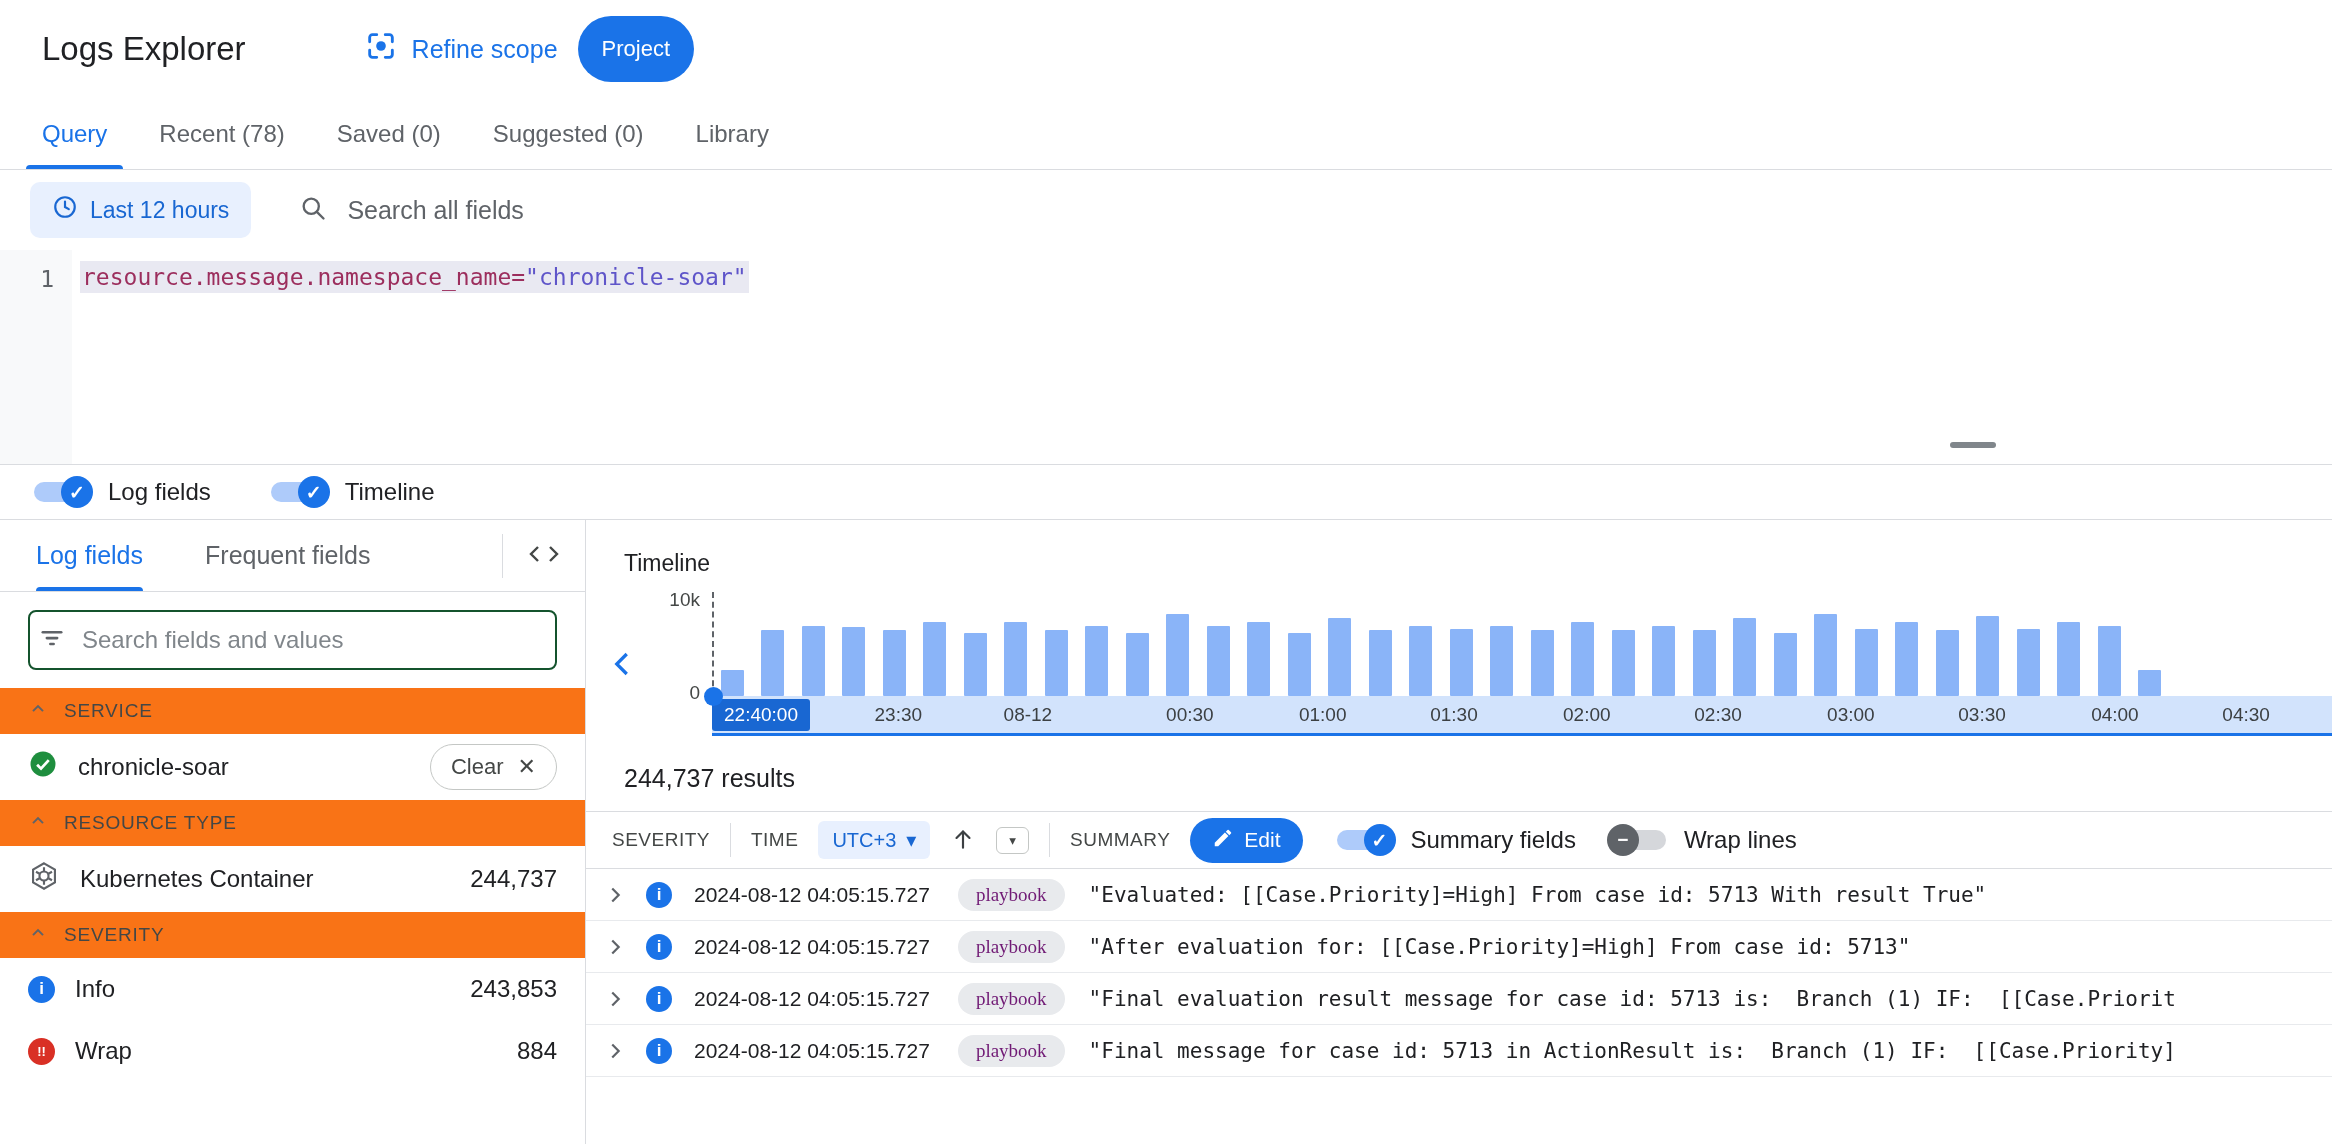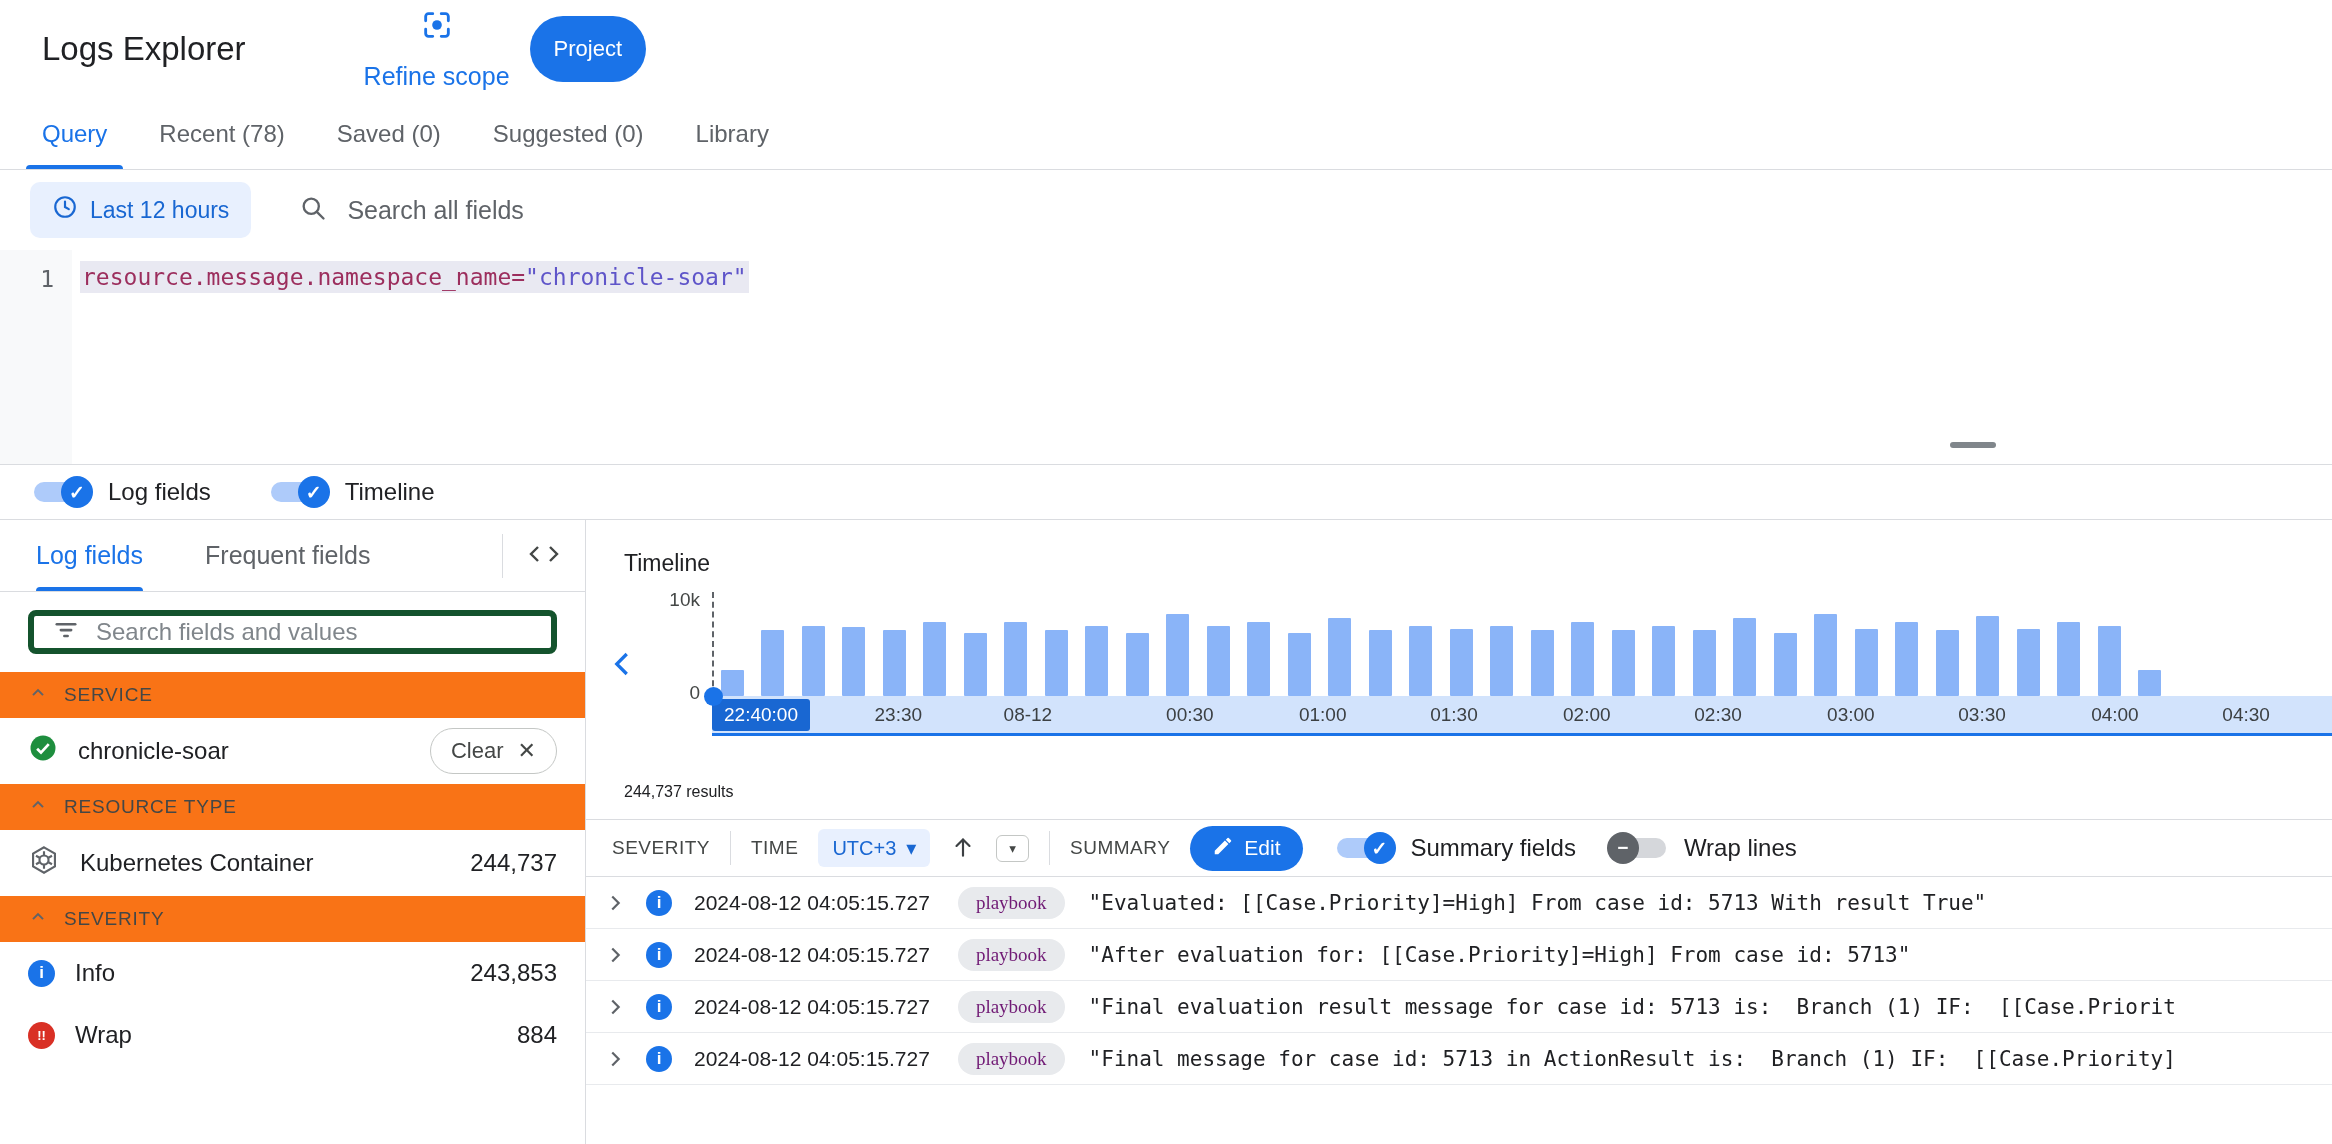--- a/index.html
+++ b/index.html
@@ -2,21 +2,21 @@
 <html><head>
 <meta charset="utf-8">
 <style>
   *{margin:0;padding:0;box-sizing:border-box;}
   html,body{width:2332px;height:1144px;overflow:hidden;background:#fff;color:#202124;
     font-family:"Liberation Sans",sans-serif;}
 
   
   .topbar{height:98px;display:flex;align-items:center;padding-left:42px;}
   .app-title{font-size:33px;color:#202124;}
-  .refine{display:flex;align-items:center;gap:14px;margin-left:118px;color:#1a73e8;font-size:25px;cursor:pointer;flex-direction:column;}
+  .refine{display:flex;align-items:center;gap:14px;margin-left:118px;color:#1a73e8;font-size:25px;cursor:pointer;}
   .project-badge{margin-left:20px;background:#1a73e8;color:#fff;border:none;border-radius:999px;
     padding:20px 24px;font-size:22px;font-weight:500;cursor:pointer;}
 
   
   .main-tabs{height:72px;display:flex;align-items:stretch;border-bottom:1px solid #dadce0;padding-left:16px;}
   .main-tab{display:flex;align-items:center;padding:0 26px;font-size:24px;color:#5f6368;position:relative;cursor:pointer;}
   .main-tab.active{color:#1a73e8;font-weight:400;}
   .main-tab.active::after{content:"";position:absolute;left:10px;right:10px;bottom:0;height:4px;
     background:#1a73e8;border-radius:4px 4px 0 0;}
 
@@ -55,22 +55,22 @@
   .left-panel{width:586px;border-right:1px solid #dadce0;display:flex;flex-direction:column;flex:0 0 auto;}
   .right-panel{flex:1;display:flex;flex-direction:column;overflow:hidden;}
 
   
   .lp-tabs{height:72px;display:flex;align-items:center;padding-left:36px;border-bottom:1px solid #dadce0;}
   .lp-tab{font-size:25px;color:#5f6368;margin-right:62px;height:100%;display:flex;align-items:center;position:relative;cursor:pointer;}
   .lp-tab.active{color:#1a73e8;font-weight:500;}
   .lp-tab.active::after{content:"";position:absolute;left:0;right:0;bottom:0;height:4px;background:#1a73e8;border-radius:4px 4px 0 0;}
   .lp-collapse{margin-left:auto;display:flex;align-items:center;border-left:1px solid #dadce0;
     height:44px;padding:0 26px;cursor:pointer;}
-  .lp-search{margin:18px 28px;height:44px;border:6px solid #14532d;border-radius:8px;display:flex;
-    align-items:center;padding:0 18px;gap:16px;}
+  .lp-search{margin:18px 28px;height:60px;border:2px solid #14532d;border-radius:8px;display:flex;
+    align-items:center;padding:0 8px;gap:16px;}
   .lp-search input{border:none;outline:none;font-size:24px;color:#202124;flex:1;min-width:0;}
   .lp-search input::placeholder{color:#80868b;}
   .lp-section{height:46px;background:#f97316;display:flex;align-items:center;gap:16px;padding-left:28px;
     color:#444746;font-size:19px;font-weight:500;letter-spacing:.8px;cursor:pointer;}
   .lp-item{height:66px;display:flex;align-items:center;gap:20px;padding:0 28px;font-size:24px;cursor:pointer;}
   .lp-item.sev{height:62px;}
   .lp-count{margin-left:auto;color:#202124;}
   .clear-chip{margin-left:auto;display:flex;align-items:center;gap:14px;border:1px solid #c4c7c5;background:#fff;
     border-radius:999px;padding:9px 20px;font-size:22px;color:#444746;cursor:pointer;}
   .sev-icon{width:27px;height:27px;border-radius:50%;color:#fff;display:flex;align-items:center;
@@ -89,21 +89,21 @@
   .plot{height:100px;position:relative;display:flex;align-items:flex-end;}
   .bar-slot{flex:1;display:flex;align-items:flex-end;justify-content:center;height:100%;cursor:pointer;}
   .bar{width:58%;border-radius:1px;}
   .dash-line{position:absolute;left:0;top:-4px;bottom:0;border-left:2px dashed #5f6368;}
   .start-dot{position:absolute;left:-8px;bottom:-10px;width:19px;height:19px;border-radius:50%;
     background:#1a73e8;z-index:2;}
   .x-strip{position:relative;height:40px;background:#d2e3fc;border-bottom:3px solid #1a73e8;}
   .x-tick{position:absolute;top:50%;transform:translate(-50%,-50%);font-size:19px;color:#3c4043;white-space:nowrap;}
   .x-tick.selected{transform:translateY(-50%);background:#1967d2;color:#fff;padding:5px 12px;border-radius:3px;}
 
-  .results-count{padding:47px 0 18px 38px;font-size:16px;}
+  .results-count{padding:28px 0 18px 38px;font-size:25px;}
 
   
   .table-header{height:58px;border-top:1px solid #dadce0;border-bottom:1px solid #dadce0;display:flex;
     align-items:center;padding-left:26px;gap:20px;font-size:19px;color:#444746;letter-spacing:.5px;}
   .th-divider{width:1px;height:34px;background:#dadce0;}
   .tz-chip{display:flex;align-items:center;gap:10px;background:#e8f0fe;color:#1967d2;font-weight:500;
     border:none;border-radius:6px;padding:7px 14px;font-size:20px;cursor:pointer;}
   .sort-btn{background:none;border:none;cursor:pointer;display:flex;align-items:center;}
   .dd-btn{display:flex;align-items:center;border:1px solid #c4c7c5;background:#fff;border-radius:6px;
     padding:5px 12px;color:#444746;cursor:pointer;}

